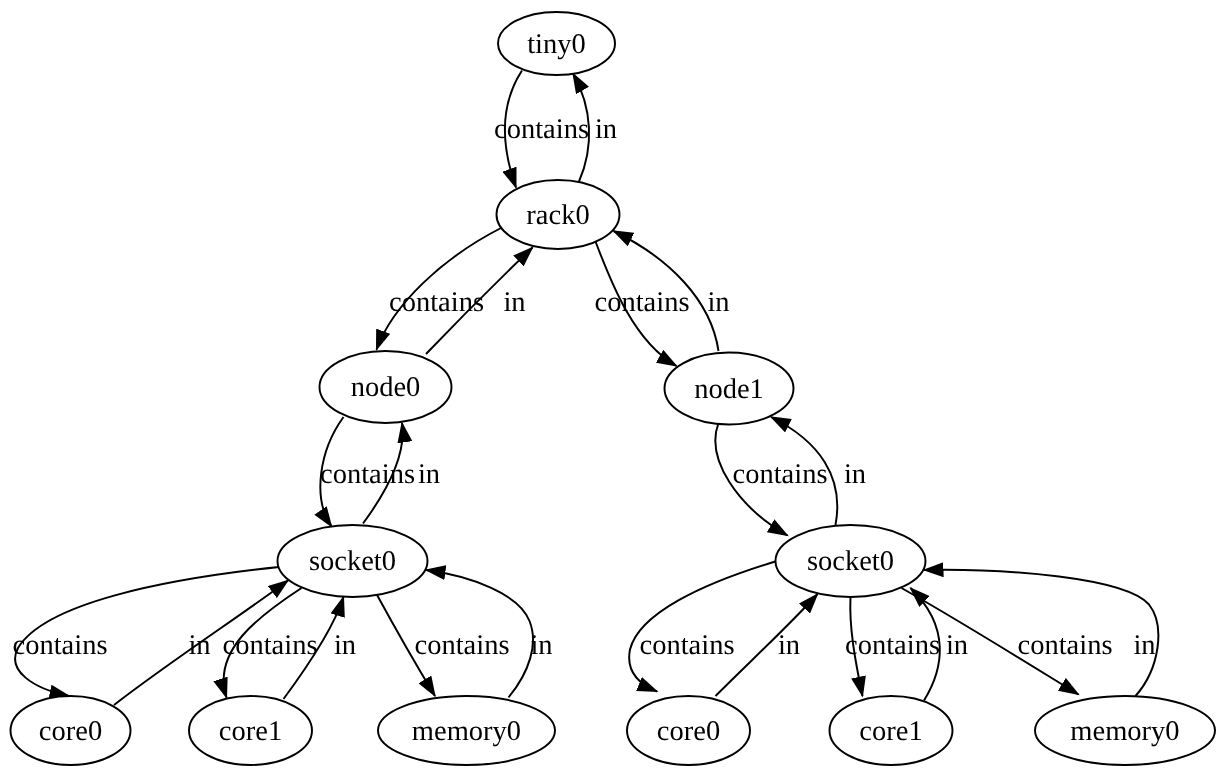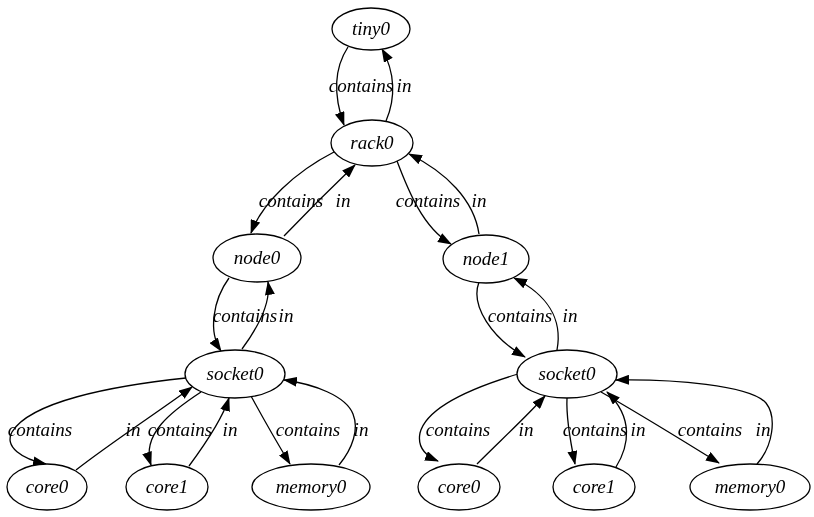--- a/index.html
+++ b/index.html
@@ -6,21 +6,20 @@
     margin: 0;
     padding: 0;
     background: #ffffff;
   }
   .figure {
     position: relative;
     width: 814px;
     height: 517px;
     background: #ffffff;
     overflow: hidden;
-    font-style: italic;
   }
   svg {
     display: block;
   }
   .node-ellipse {
     fill: #ffffff;
     stroke: #000000;
     stroke-width: 1.3;
   }
   .edge-path {

